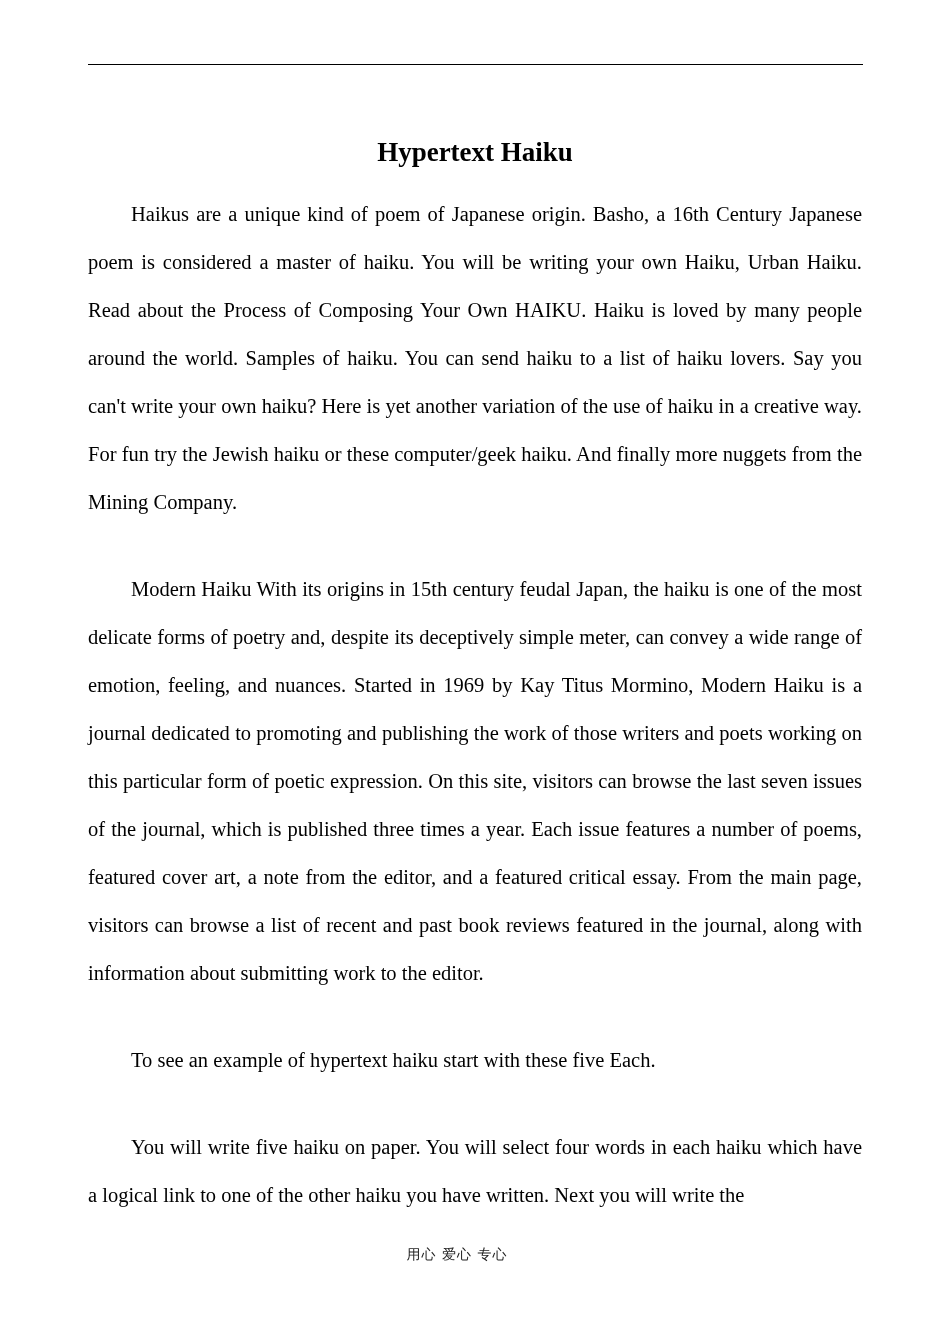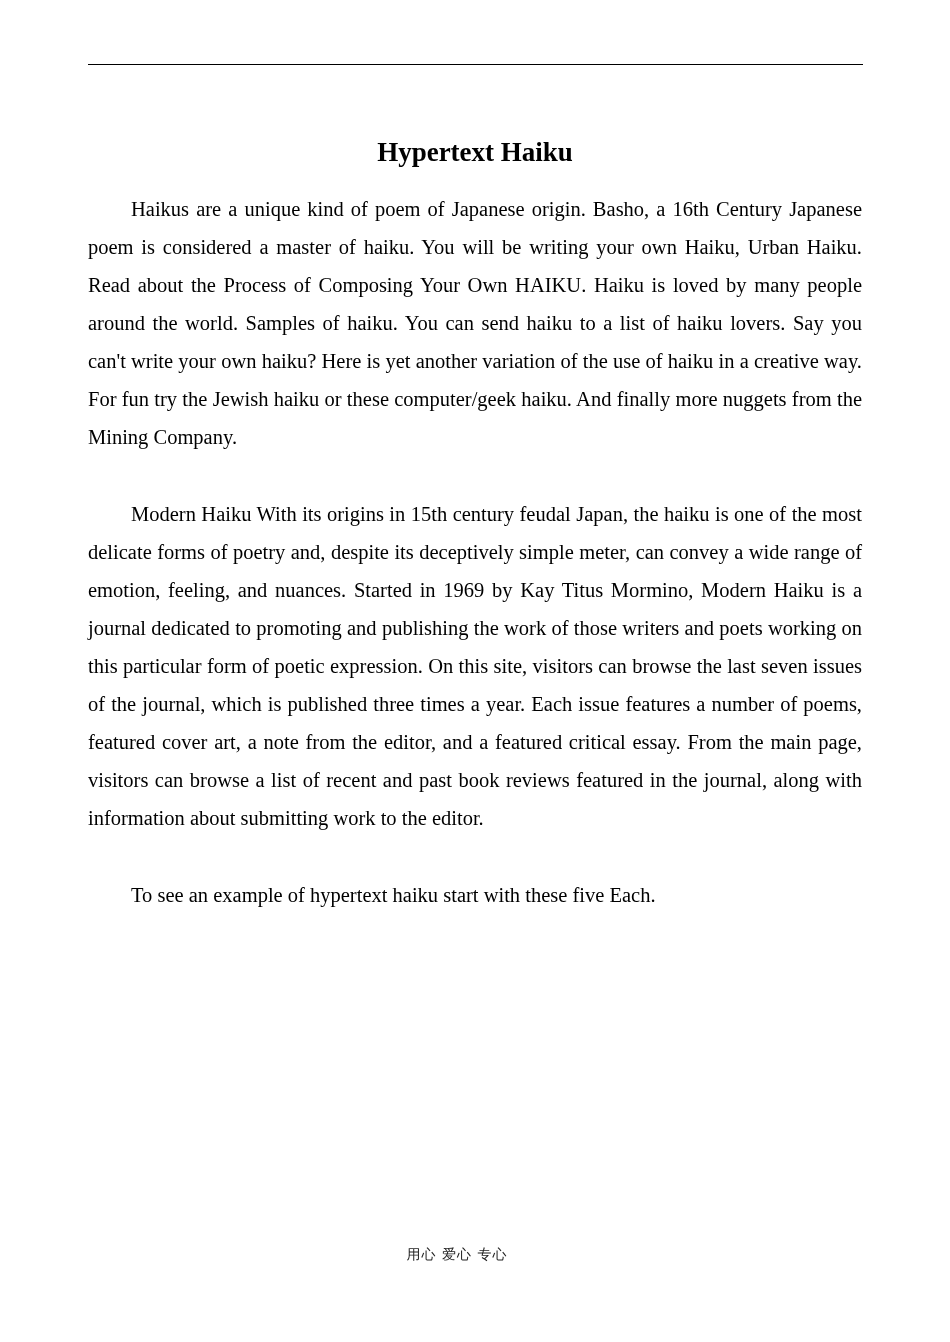--- a/index.html
+++ b/index.html
@@ -3,31 +3,32 @@
   <meta charset="utf-8">
   <style>
     html, body { margin: 0; padding: 0; background: #ffffff; }
     body { width: 950px; height: 1342px; position: relative; overflow: hidden;
       font-family: "Liberation Serif", serif; color: #000; }
     .rule { position: absolute; left: 88px; top: 64px; width: 775px; height: 0;
       border-top: 1.5px solid #000; }
     .title { position: absolute; left: 0; top: 134px; width: 950px; text-align: center;
       font-size: 27px; font-weight: bold; line-height: 36px; }
     .body { position: absolute; left: 88px; top: 190px; width: 774px; }
-    .para { font-size: 20.5px; line-height: 38px; text-align: justify;
+    .para { font-size: 20.5px; line-height: 48px; text-align: justify;
       text-indent: 43px; margin: 0 0 39px 0; }
     .footer { position: absolute; left: 0; top: 1246px; width: 914px; text-align: center;
       font-family: "DejaVu Sans", sans-serif; font-size: 14px; color: #222; letter-spacing: 1px; }
   </style>
 </head>
 <body>
 
 <div class="rule"></div>
 
 <h1 class="title" style="margin:0;">Hypertext Haiku</h1>
 
 <div class="body">
   <p class="para">Haikus are a unique kind of poem of Japanese origin. Basho, a 16th Century Japanese poem is considered a master of haiku. You will be writing your own Haiku, Urban Haiku. Read about the Process of Composing Your Own HAIKU. Haiku is loved by many people around the world. Samples of haiku. You can send haiku to a list of haiku lovers. Say you can't write your own haiku? Here is yet another variation of the use of haiku in a creative way. For fun try the Jewish haiku or these computer/geek haiku. And finally more nuggets from the Mining Company.</p>
   <p class="para">Modern Haiku With its origins in 15th century feudal Japan, the haiku is one of the most delicate forms of poetry and, despite its deceptively simple meter, can convey a wide range of emotion, feeling, and nuances. Started in 1969 by Kay Titus Mormino, Modern Haiku is a journal dedicated to promoting and publishing the work of those writers and poets working on this particular form of poetic expression. On this site, visitors can browse the last seven issues of the journal, which is published three times a year. Each issue features a number of poems, featured cover art, a note from the editor, and a featured critical essay. From the main page, visitors can browse a list of recent and past book reviews featured in the journal, along with information about submitting work to the editor.</p>
   <p class="para">To see an example of hypertext haiku start with these five Each.</p>
+  <p class="para">You will write five haiku on paper. You will select four words in each haiku which have a logical link to one of the other haiku you have written. Next you will write the</p>
 </div>
 
 <div class="footer">用心 爱心 专心</div>
 
 </body></html>

